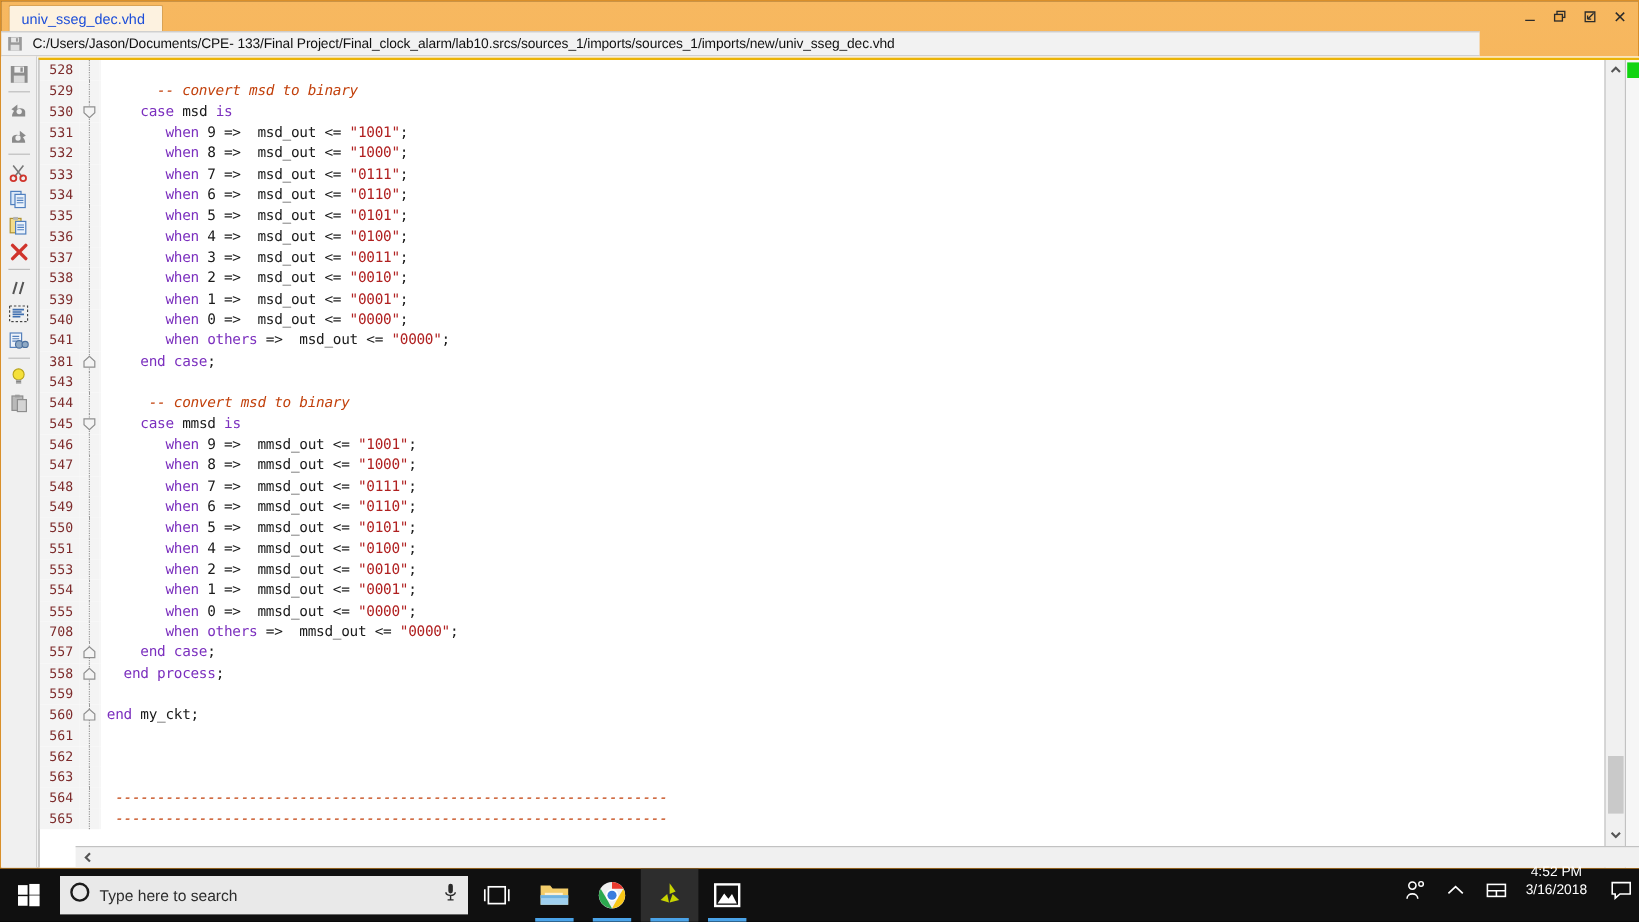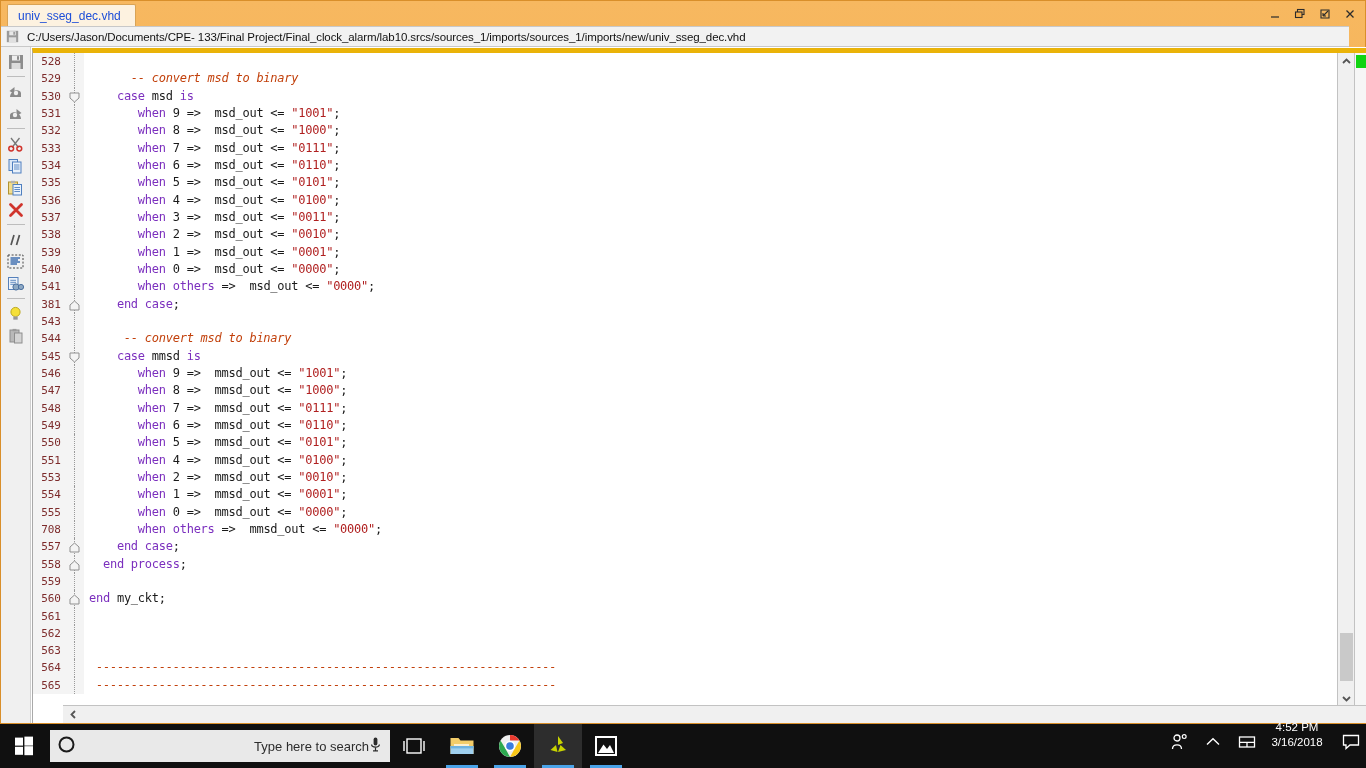--- a/index.html
+++ b/index.html
@@ -45,21 +45,21 @@
   .wbtn {
     width: 22px; height: 18px;
     display: flex; align-items: center; justify-content: center;
     color: #2b2b2b;
   }
   .wbtn svg { display: block; }
 
   
   #pathbar {
     position: absolute; left: 0; top: 25px;
-    width: 1348px; height: 21px;
+    width: 1232px; height: 21px;
     background: #f2f2f2;
     border-top: 1px solid #c8c8c8;
     border-bottom: 1px solid #c8c8c8;
     display: flex; align-items: center;
   }
   #pathbar .file-ico { width: 22px; display: flex; justify-content: center; }
   #path-text {
     font-size: 11.5px;
     color: #111;
     white-space: nowrap;
@@ -95,21 +95,21 @@
     margin: 3px 0 4px 0;
   }
 
   
   #code-panel {
     position: relative;
     flex: 1 1 auto;
     background: #fff;
     overflow: hidden;
     border-left: 1px solid #a9a9a9;
-    border-top: 5px solid #eab308;
+    border-top: 2px solid #eab308;
     margin: 1px 0 0 1px;
   }
   #code-scroll {
     position: absolute; left: 0; top: 0;
     width: 1302px; height: 652px;
     overflow: hidden;
   }
   .code-row {
     display: flex;
     height: 17.33px;
@@ -210,21 +210,20 @@
   #start-btn {
     width: 48px; height: 44px;
     display: flex; align-items: center; justify-content: center;
   }
   #search-box {
     width: 340px; height: 32px;
     background: #e9e9e9;
     display: flex; align-items: center;
     margin-left: 2px;
     padding: 0 8px;
-    text-align: right;
   }
   #search-placeholder {
     flex: 1;
     font-size: 13px;
     color: #2d2d2d;
     padding-left: 8px;
   }
   .tb-icon {
     width: 48px; height: 44px;
     display: flex; align-items: center; justify-content: center;

